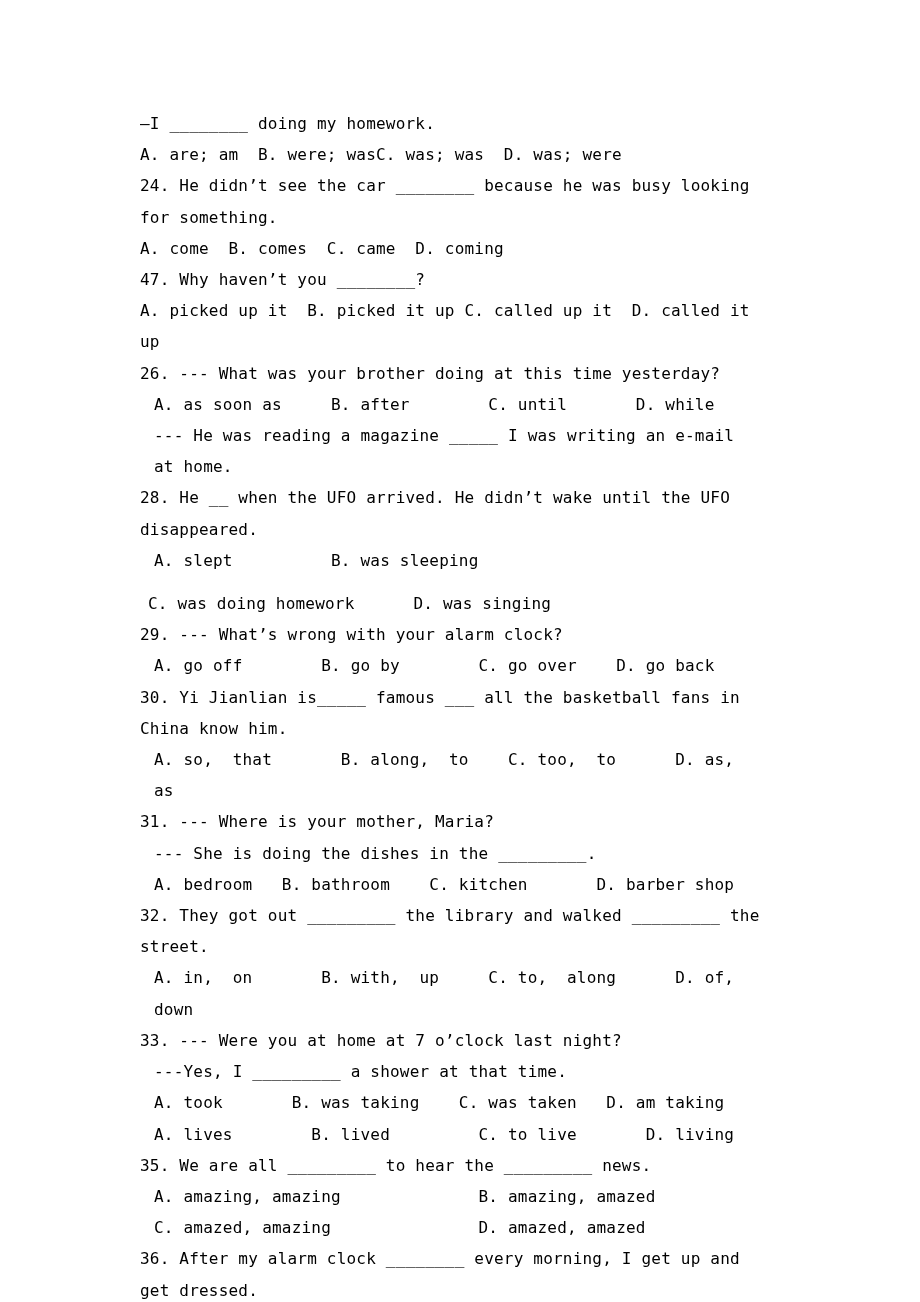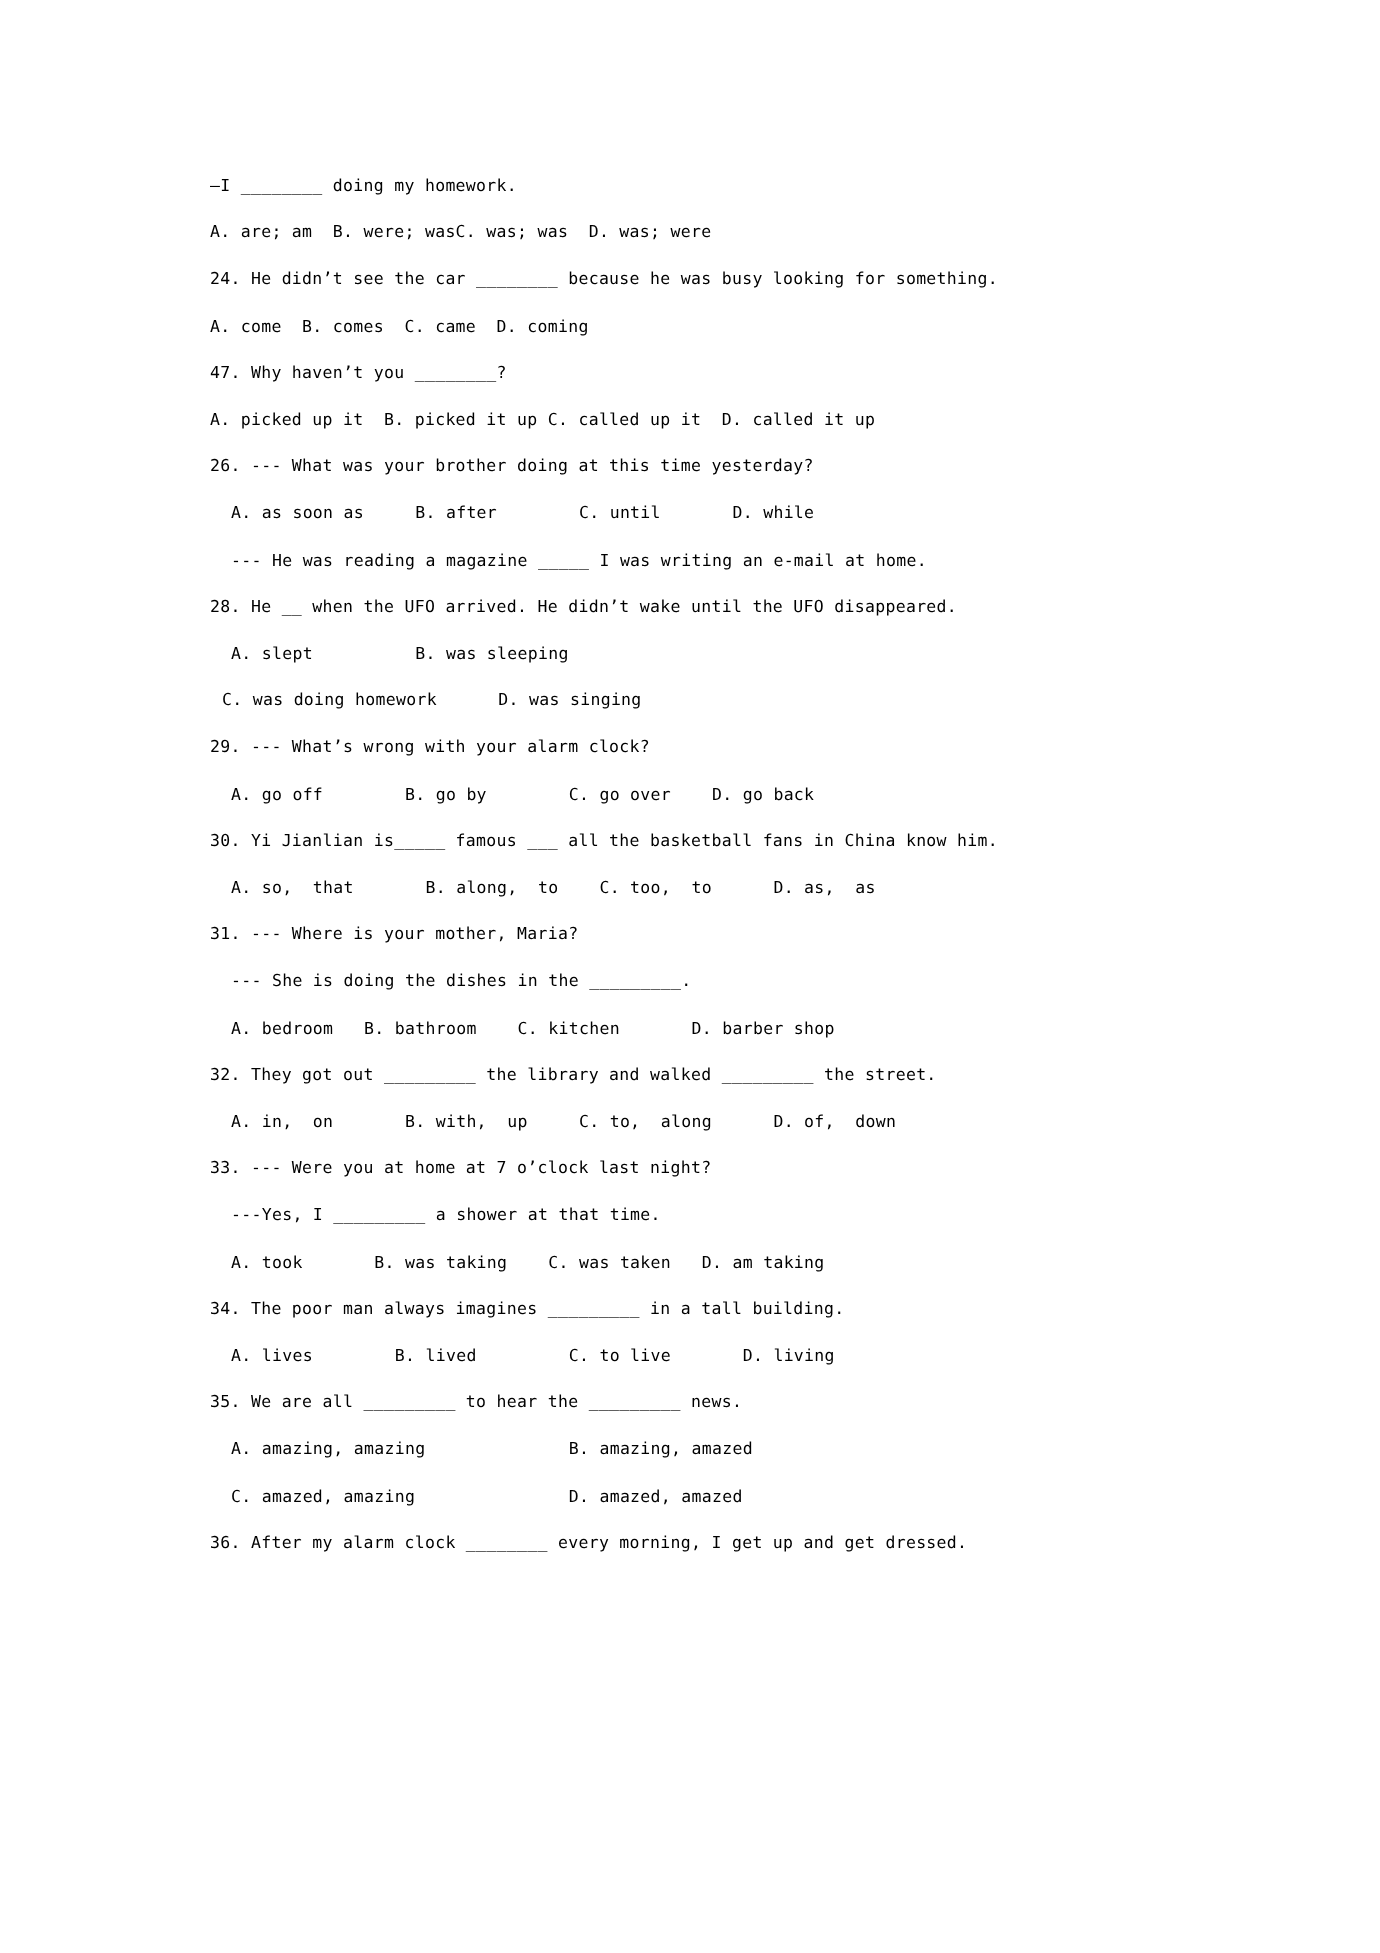--- a/index.html
+++ b/index.html
@@ -15,28 +15,28 @@
     overflow: hidden;
   }
   .page {
     position: relative;
     width: 920px;
     height: 1302px;
     box-sizing: border-box;
     padding: 108px 160px 0 140px;
   }
   .line {
-    font-size: 11px;
+    font-size: 16px;
     line-height: 31.2px;
     white-space: pre-wrap;
     letter-spacing: 0.2px;
   }
   .indent-1 { padding-left: 0; }
   .indent-2 { padding-left: 14px; }
-  .indent-3 { padding-left: 8px; }
+  .indent-3 { padding-left: 8px; margin-top: 12px; }
 </style>
 </head>
 <body>
 
 <div class="page">
 
   <div class="line indent-1">—I ________ doing my homework.</div>
   <div class="line indent-1">A. are; am  B. were; wasC. was; was  D. was; were</div>
   <div class="line indent-1">24. He didn’t see the car ________ because he was busy looking for something.</div>
   <div class="line indent-1">A. come  B. comes  C. came  D. coming</div>
@@ -53,20 +53,19 @@
   <div class="line indent-1">30. Yi Jianlian is_____ famous ___ all the basketball fans in China know him.</div>
   <div class="line indent-2">A. so,  that       B. along,  to    C. too,  to      D. as,  as</div>
   <div class="line indent-1">31. --- Where is your mother, Maria?</div>
   <div class="line indent-2">--- She is doing the dishes in the _________.</div>
   <div class="line indent-2">A. bedroom   B. bathroom    C. kitchen       D. barber shop</div>
   <div class="line indent-1">32. They got out _________ the library and walked _________ the street.</div>
   <div class="line indent-2">A. in,  on       B. with,  up     C. to,  along      D. of,  down</div>
   <div class="line indent-1">33. --- Were you at home at 7 o’clock last night?</div>
   <div class="line indent-2">---Yes, I _________ a shower at that time.</div>
   <div class="line indent-2">A. took       B. was taking    C. was taken   D. am taking</div>
-  <div class="line indent-1">34. The poor man always imagines _________ in a tall building.</div>
   <div class="line indent-2">A. lives        B. lived         C. to live       D. living</div>
   <div class="line indent-1">35. We are all _________ to hear the _________ news.</div>
   <div class="line indent-2">A. amazing, amazing              B. amazing, amazed</div>
   <div class="line indent-2">C. amazed, amazing               D. amazed, amazed</div>
   <div class="line indent-1">36. After my alarm clock ________ every morning, I get up and get dressed.</div>
 
 </div>
 
 </body></html>

